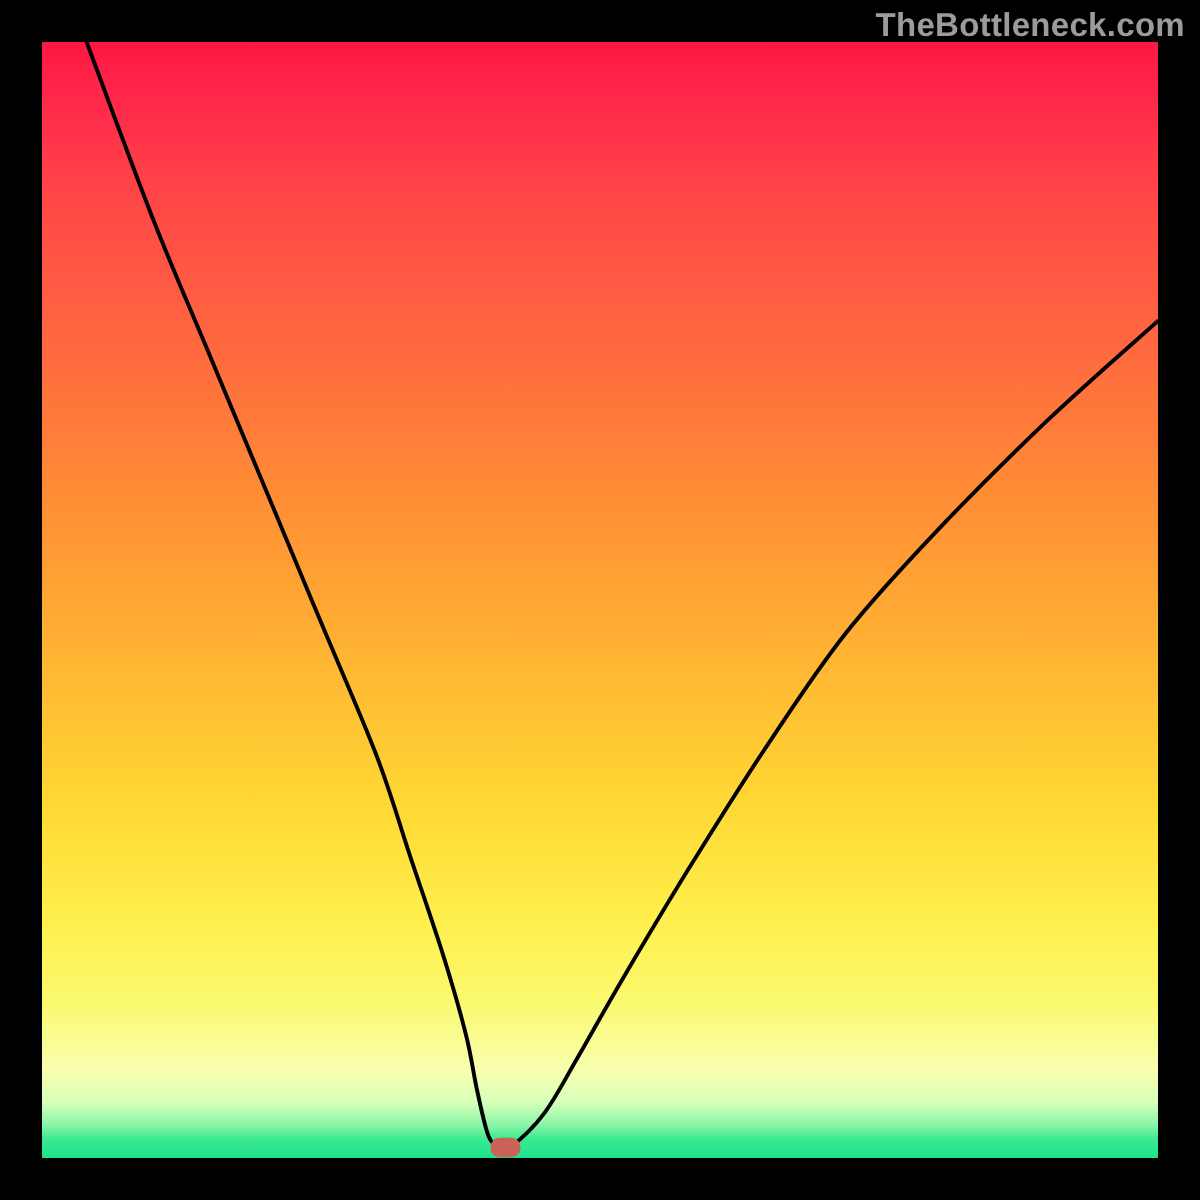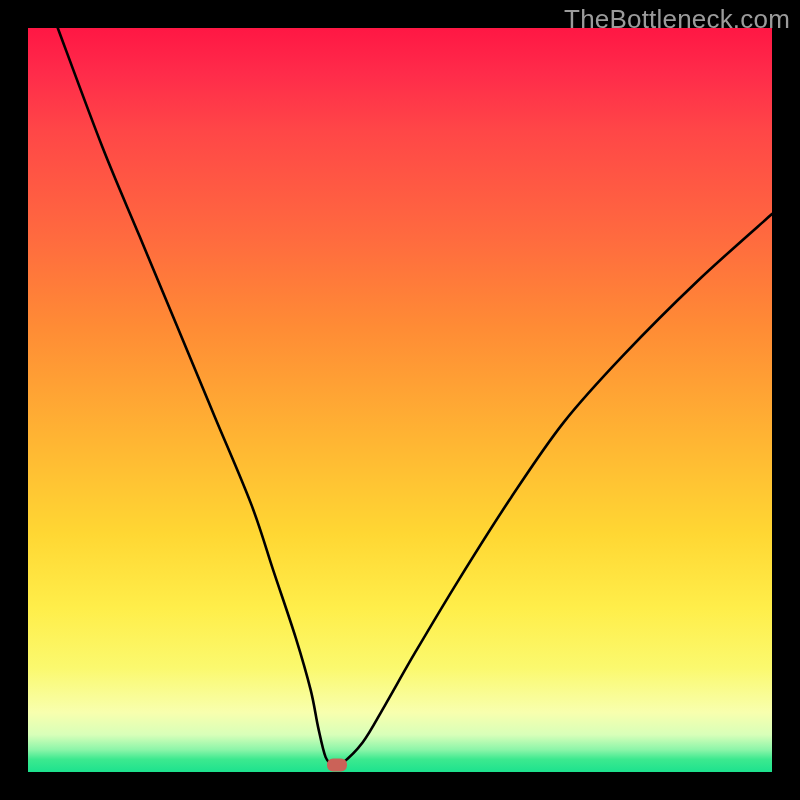--- a/index.html
+++ b/index.html
@@ -62,22 +62,22 @@
     height: 13px;
     border-radius: 6px;
     background: #cb6258;
     transform: translate(-50%, -50%);
   }
   .watermark {
     position: absolute;
     top: 4px;
     right: 10px;
     color: #9b9b9b;
-    font-size: 26px;
-    font-weight: 400;
+    font-size: 22px;
+    font-weight: 700;
     letter-spacing: 0.2px;
     user-select: none;
   }
 </style>
 </head>
 <body>
 
 <div class="frame">
   <div class="plot">
     <div class="gradient"></div>

